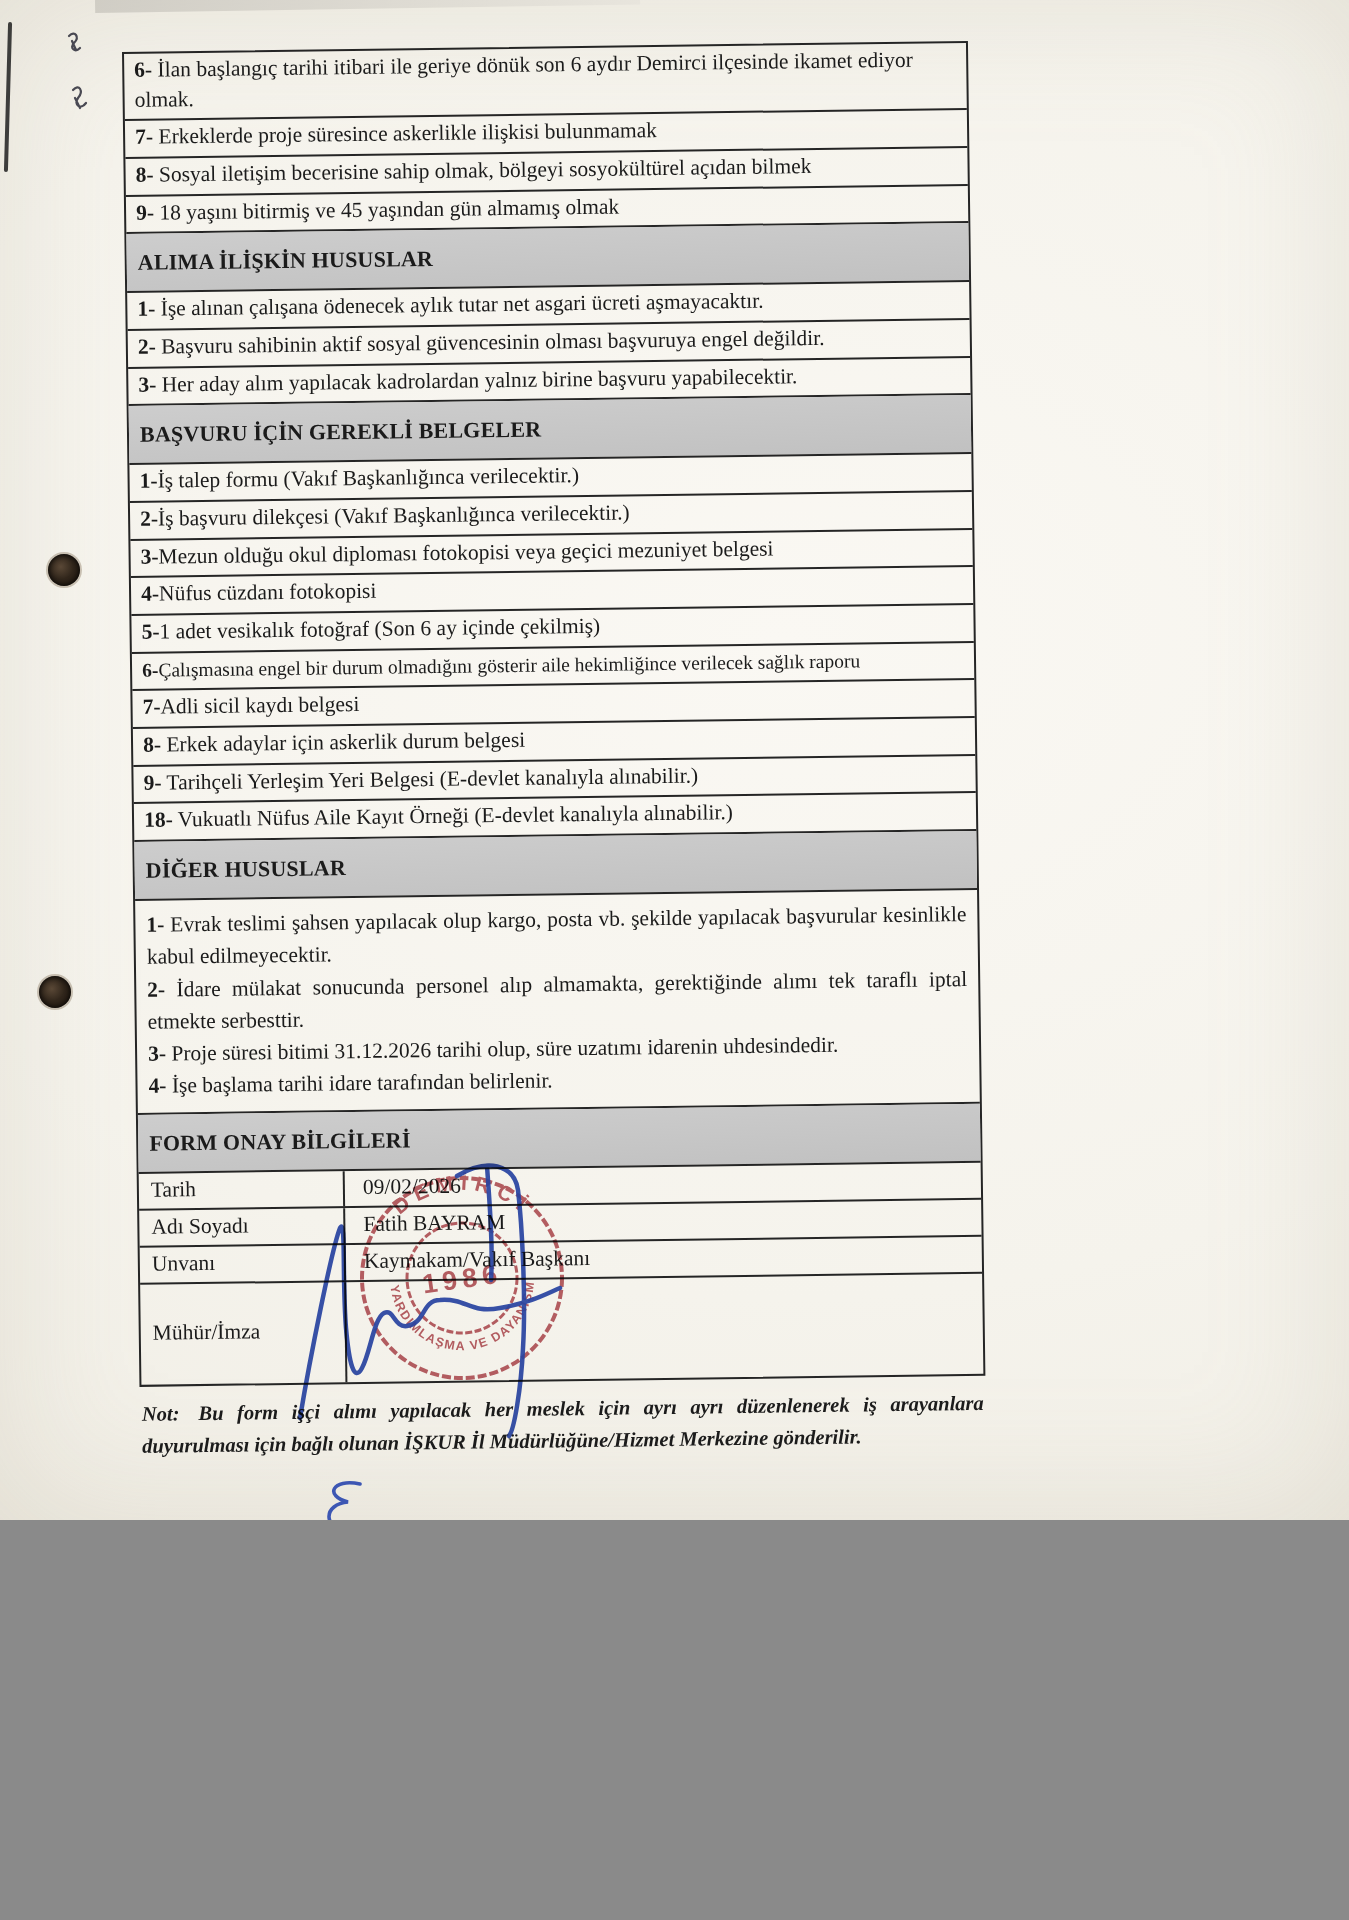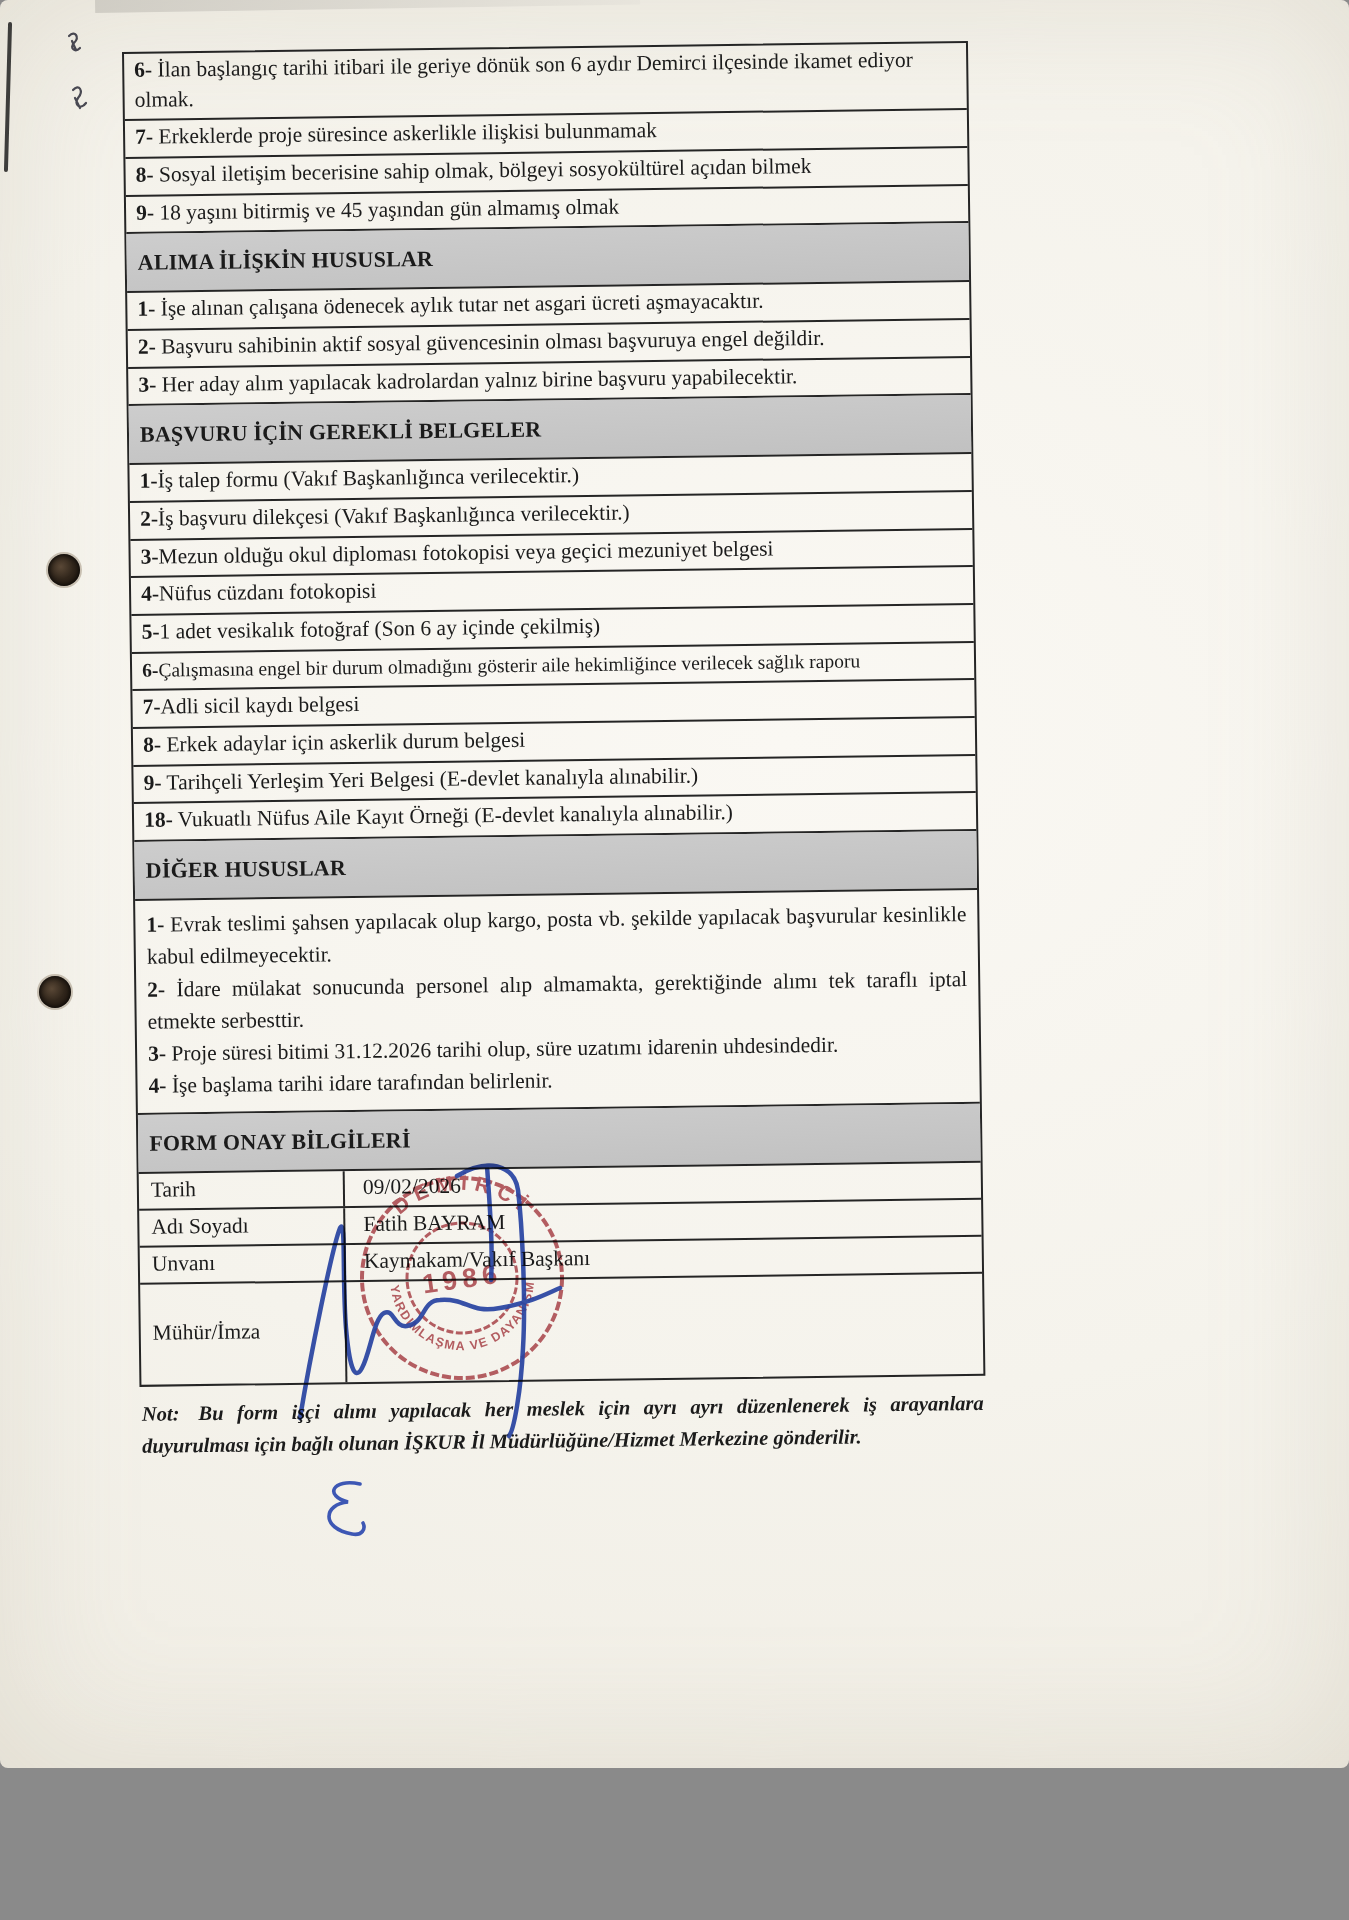--- a/index.html
+++ b/index.html
@@ -1,23 +1,22 @@
 <!DOCTYPE html>
 <html><head>
 <meta charset="utf-8">
 <style>
   html,body{margin:0;padding:0;background:#8a8a8a;}
   .page{
-    position:relative; width:1349px; height:1768px; overflow:hidden;
+    position:relative; width:1349px; height:1520px; overflow:hidden;
     background:
       radial-gradient(1600px 1100px at 58% 42%, #faf8f3 0%, #f5f3ec 60%, #f0ede4 100%);
     box-shadow: inset 0 0 140px rgba(175,165,140,.22);
     font-family:"Liberation Serif","DejaVu Serif",serif;
     color:#1b1b1b;
-    border-radius:8px;
   }
   
   .top-edge{position:absolute; left:95px; top:0; width:545px; height:13px;
     background:linear-gradient(90deg,#c7c4bc,#e6e3db); opacity:.75;
     transform:rotate(-.9deg); transform-origin:left top;}
   .left-edge{position:absolute; left:6px; top:22px; width:4px; height:150px;
     background:#1f1f1f; opacity:.85; border-radius:2px; transform:rotate(1.6deg);}
   .hole{position:absolute; width:32px; height:32px; border-radius:50%;
     background:radial-gradient(circle at 40% 40%, #5a4836 0%, #32271c 45%, #1e150e 100%);
     box-shadow:0 0 0 2px rgba(120,100,75,.35), inset 0 0 6px #000;}

